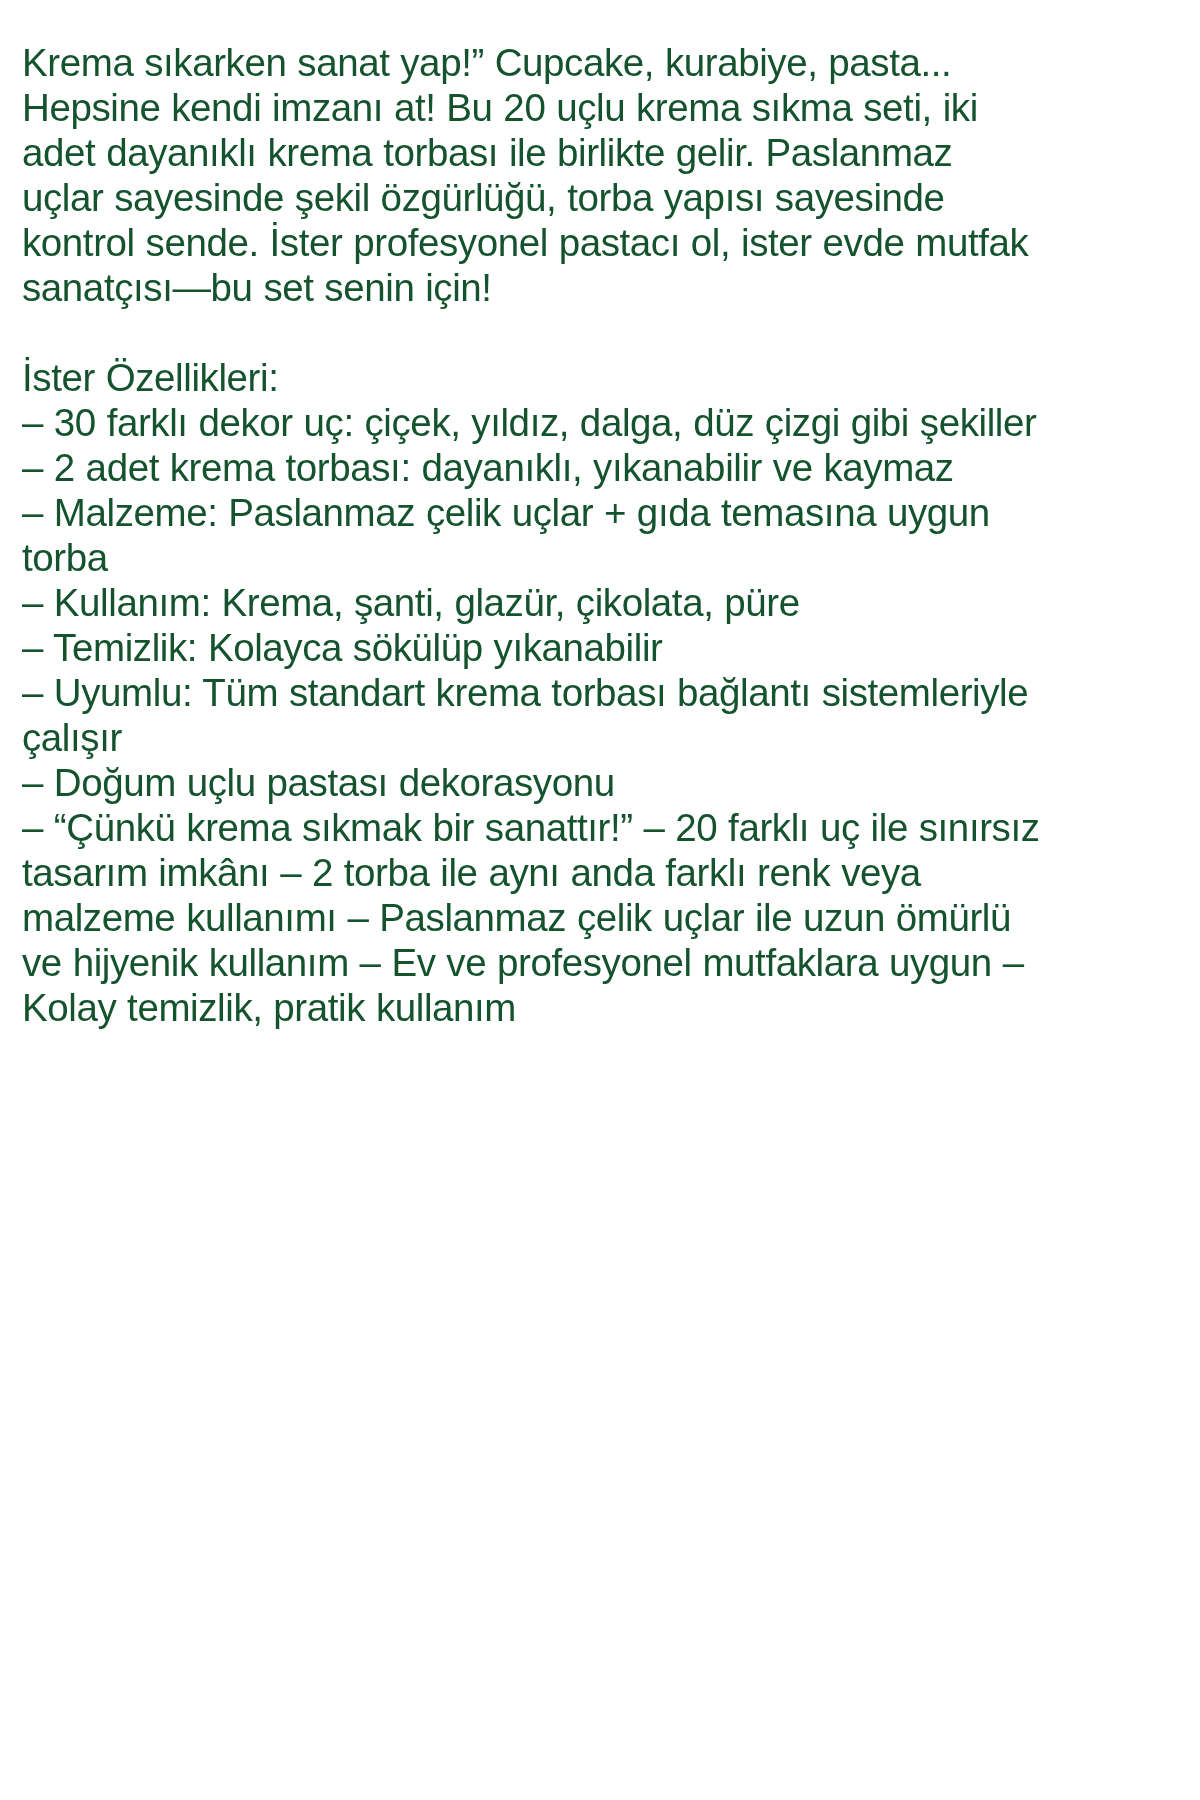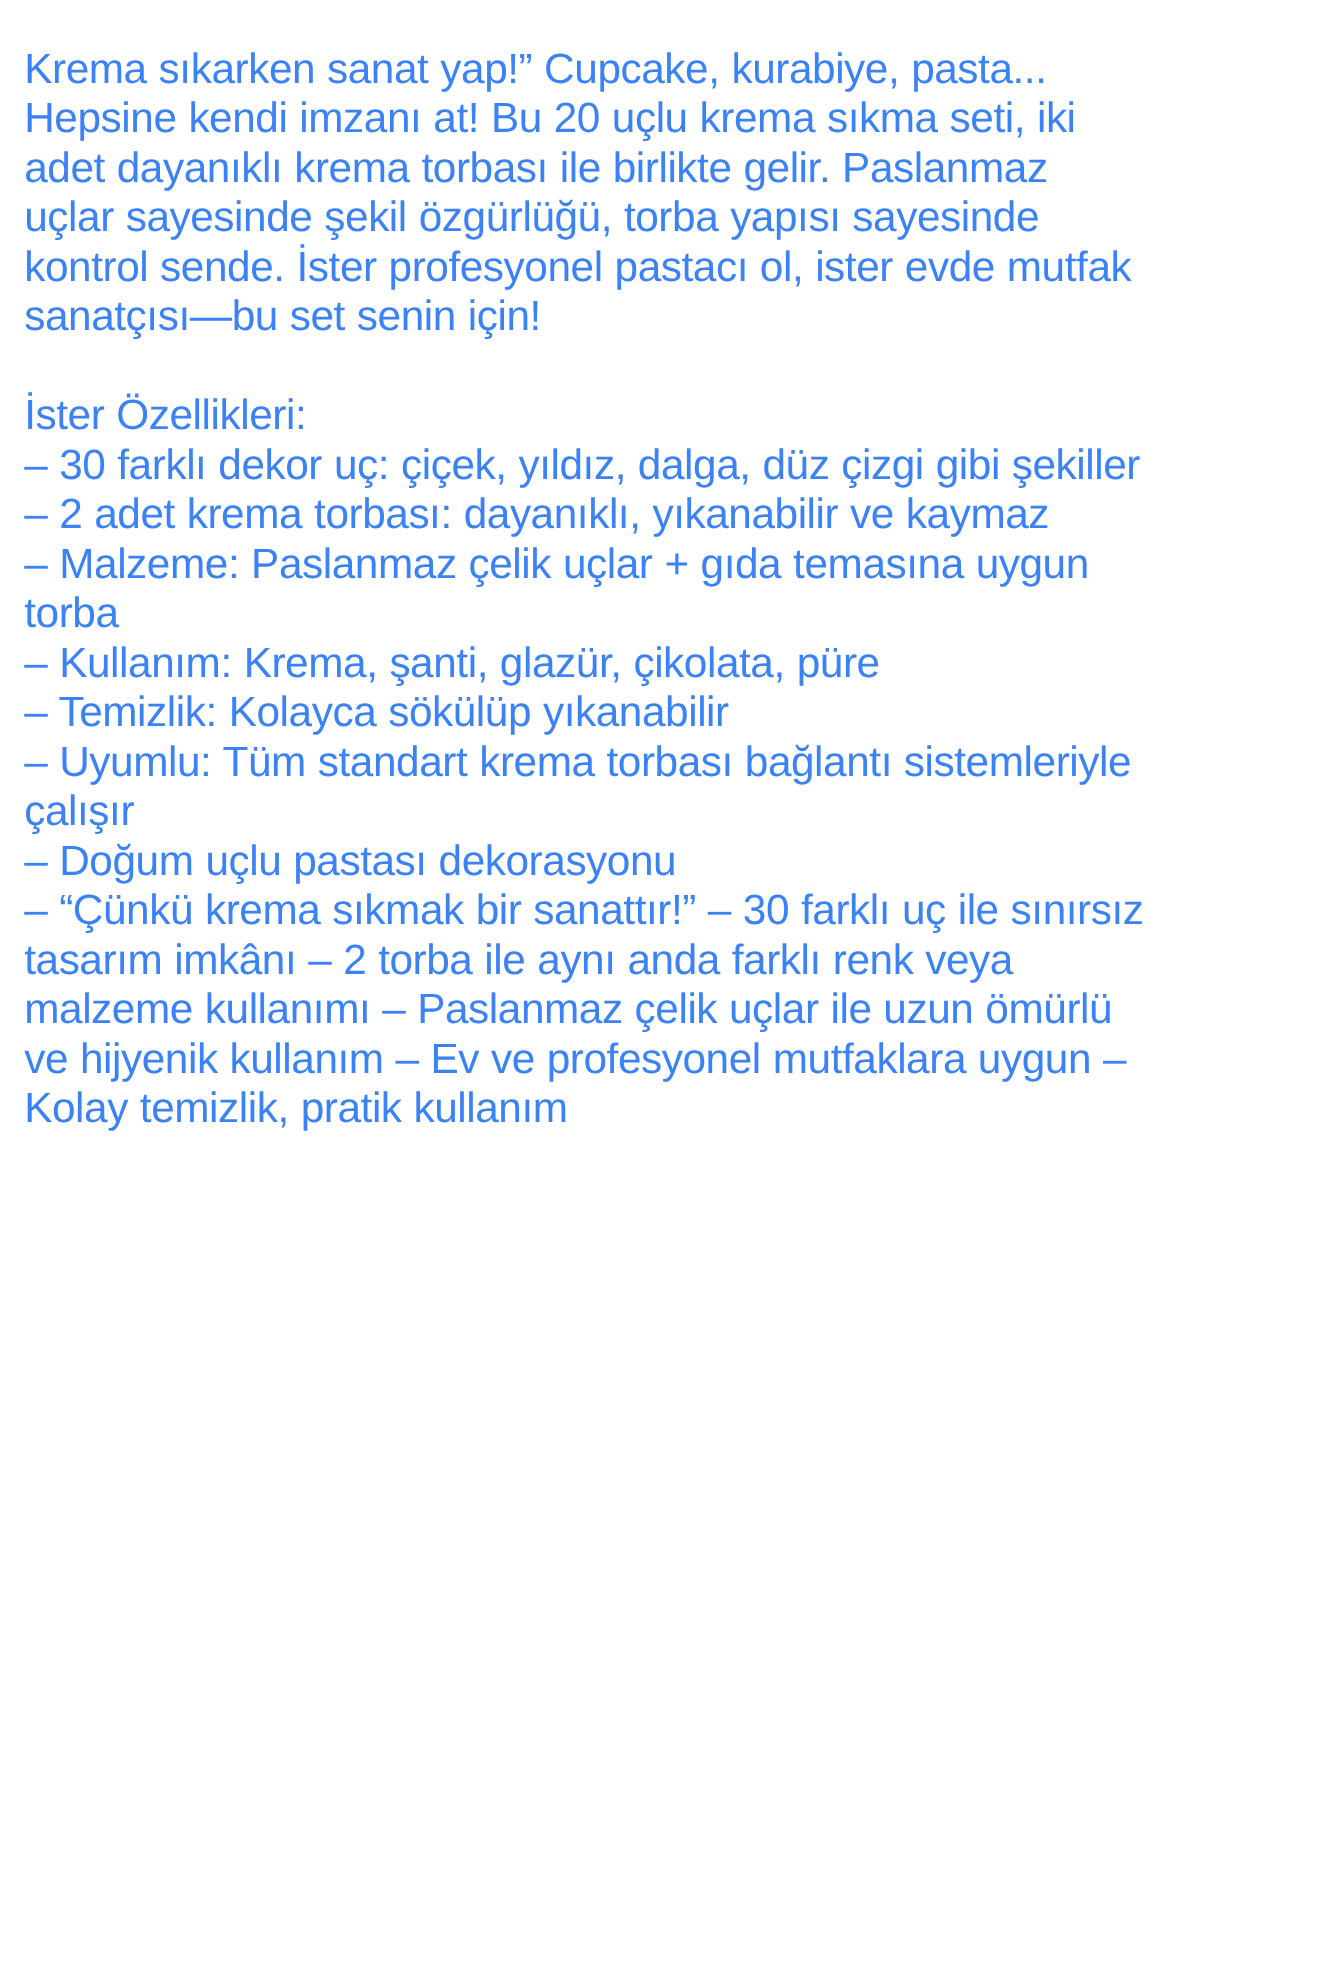--- a/index.html
+++ b/index.html
@@ -25,21 +25,21 @@
     box-sizing: border-box;
     padding: 40px 160px 0 22px;
   }
 
   .doc-body {
     font-size: 38.5px;
     line-height: 45px;
     letter-spacing: -0.4px;
     word-spacing: 0.5px;
     font-weight: 400;
-    color: #3b82f6;
+    color: #14532d;
   }
 
   .para {
     margin: 0;
     white-space: pre-wrap;
   }
 
   .spacer {
     height: 45px;
   }
@@ -105,16 +105,16 @@
 
     <p class="para">– 30 farklı dekor uç: çiçek, yıldız, dalga, düz çizgi gibi şekiller</p>
     <p class="para">– 2 adet krema torbası: dayanıklı, yıkanabilir ve kaymaz</p>
     <p class="para">– Malzeme: Paslanmaz çelik uçlar + gıda temasına uygun torba</p>
     <p class="para">– Kullanım: Krema, şanti, glazür, çikolata, püre</p>
     <p class="para">– Temizlik: Kolayca sökülüp yıkanabilir</p>
     <p class="para">– Uyumlu: Tüm standart krema torbası bağlantı sistemleriyle çalışır</p>
     <p class="para">– Doğum uçlu pastası dekorasyonu</p>
 
 
-    <p class="para">– “Çünkü krema sıkmak bir sanattır!” – 30 farklı uç ile sınırsız tasarım imkânı – 2 torba ile aynı anda farklı renk veya malzeme kullanımı – Paslanmaz çelik uçlar ile uzun ömürlü ve hijyenik kullanım – Ev ve profesyonel mutfaklara uygun – Kolay temizlik, pratik kullanım</p>
+    <p class="para">– “Çünkü krema sıkmak bir sanattır!” – 20 farklı uç ile sınırsız tasarım imkânı – 2 torba ile aynı anda farklı renk veya malzeme kullanımı – Paslanmaz çelik uçlar ile uzun ömürlü ve hijyenik kullanım – Ev ve profesyonel mutfaklara uygun – Kolay temizlik, pratik kullanım</p>
 
   </div>
 </div>
 
 </body></html>

